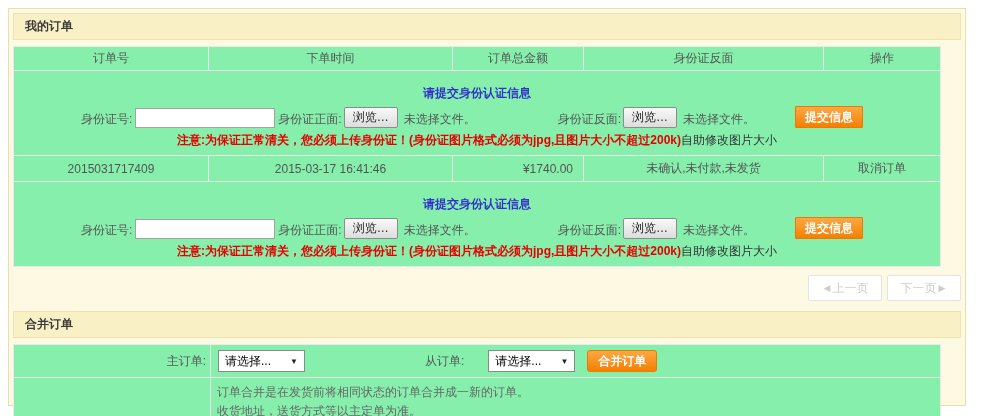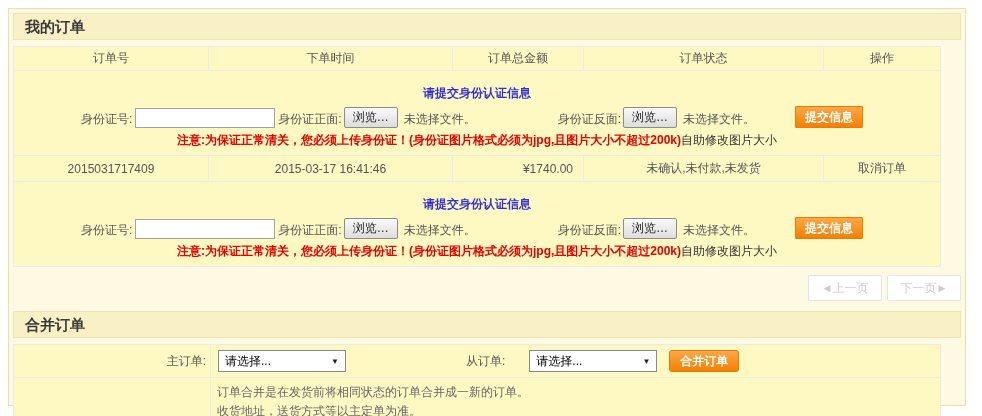--- a/index.html
+++ b/index.html
@@ -10,24 +10,24 @@
     font-family: "Liberation Sans", "DejaVu Sans", sans-serif;
     font-size: 12px; color: #555;
   }
   .container {
     position: absolute; left: 8px; top: 8px; width: 958px; height: 398px;
     background: #FDF9E3; border: 1px solid #EADFA8; padding: 4px;
   }
   .panel-header {
     height: 27px; line-height: 25px; background: #F9F0C6;
     border: 1px solid #F0E4AE; padding-left: 11px;
-    font-weight: bold; color: #3a3a3a; font-size: 15px;
+    font-weight: bold; color: #3a3a3a; font-size: 12px;
   }
   .orders-table, .merge-table {
-    width: calc(100% - 20px); margin-top: 6px; background: #fef9c3;
+    width: calc(100% - 20px); margin-top: 6px; background: #86efac;
     border: 1px solid #E2E2E2; border-collapse: collapse; table-layout: fixed;
   }
   .orders-table td, .orders-table th { border: 1px solid #EAEAEA; font-weight: normal; }
   .orders-table th { height: 24px; color: #555; text-align: center; }
   .orders-table td.cell { height: 26px; text-align: center; color: #555; }
   .orders-table td.amount { text-align: right; padding-right: 10px; }
   .verify-cell { padding: 3px 0 6px 0; }
   .v-title { text-align: center; color: #3333CC; font-weight: bold; margin: 11px 0 2px 0; }
   .v-form { display: flex; align-items: flex-end; padding-left: 67px; margin: 4px 0; }
   .v-form .lbl { color: #555; white-space: nowrap; }
@@ -56,21 +56,21 @@
   .page-btn {
     width: 74px; height: 26px; margin-left: 5px; background: #fff;
     border: 1px solid #E4E4E4; border-radius: 2px; color: #CCCCCC;
     display: flex; align-items: center; justify-content: center; cursor: pointer;
   }
   .page-btn .tri { font-size: 9px; margin: 0 2px; }
   .merge-table td { border: 1px solid #EAEAEA; }
   .merge-label-cell { width: 197px; text-align: right; color: #555; padding-right: 4px; height: 30px; }
   .merge-controls { display: flex; align-items: center; padding-left: 6px; height: 30px; }
   .fake-select {
-    width: 128px; height: 22px; border: 1px solid #8A8A8A; background: #fff;
+    width: 87px; height: 22px; border: 1px solid #8A8A8A; background: #fff;
     display: inline-flex; align-items: center; justify-content: space-between;
     padding: 0 6px; color: #000; cursor: pointer;
   }
   .fake-select .arrow { font-size: 8px; color: #222; }
   .from-label { margin-left: 120px; margin-right: 24px; color: #555; white-space: nowrap; text-align: center; }
   .merge-btn {
     margin-left: 12px; width: 70px; height: 22px; line-height: 20px; text-align: center;
     background: linear-gradient(#FCA845, #F57F02); border: 1px solid #E87C00;
     border-radius: 3px; color: #fff; font-weight: bold; cursor: pointer; white-space: nowrap;
   }
@@ -89,21 +89,21 @@
         <col style="width:244px">
         <col style="width:131px">
         <col style="width:240px">
         <col>
     </colgroup>
     <tbody>
         <tr>
       <th>订单号</th>
       <th>下单时间</th>
       <th>订单总金额</th>
-      <th>订单状态</th>
+      <th>身份证反面</th>
       <th>操作</th>
     </tr>
 
 
     <tr>
       <td class="verify-cell" colspan="5">
         <div class="v-title">请提交身份认证信息</div>
         <div class="v-form">
           <span class="lbl">身份证号:</span>
           <input class="id-input" type="text" value="" style="">

